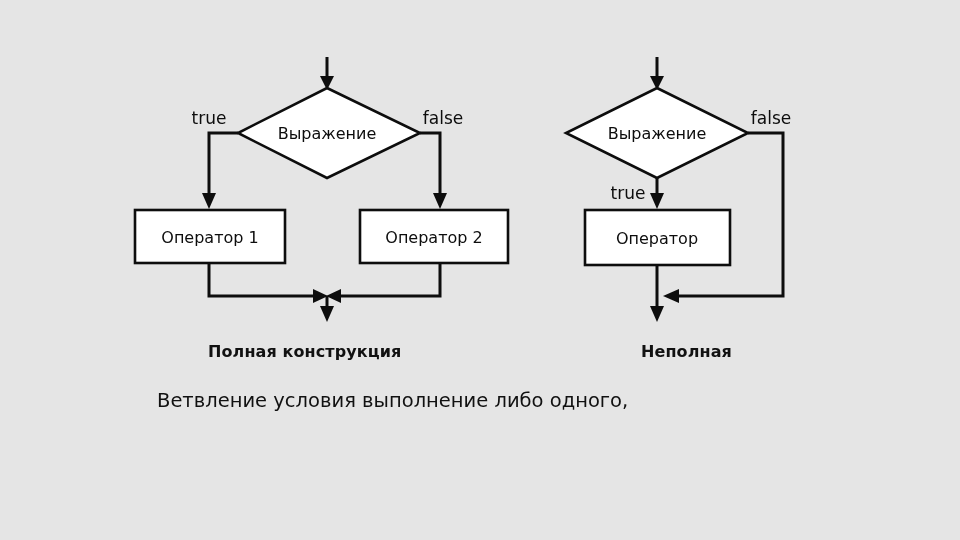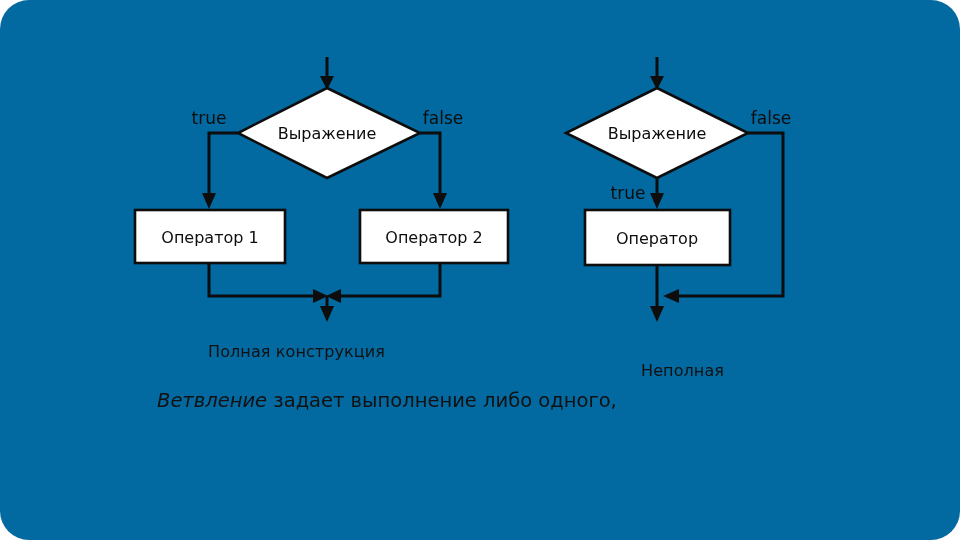--- a/index.html
+++ b/index.html
@@ -11,63 +11,61 @@
     width: 960px;
     height: 540px;
     overflow: hidden;
     font-family: "DejaVu Sans", sans-serif;
     color: #0a0a0a;
     position: relative;
   }
   #slide {
     position: absolute;
     inset: 0;
-    background: #0369a1;
-    border-radius: 29px;
+    background: #e5e5e5;
   }
 
   
   .diagram-layer {
     position: absolute;
     left: 0;
     top: 0;
     width: 960px;
     height: 340px;
   }
   .diagram-layer svg {
     display: block;
   }
 
   
   .caption {
     position: absolute;
     font-family: "DejaVu Sans", sans-serif;
-    font-weight: normal;
+    font-weight: bold;
     font-size: 16px;
     line-height: 19px;
     color: #111111;
     white-space: nowrap;
     letter-spacing: 0.1px;
   }
   #caption-full  { left: 208px; top: 342px; }
-  #caption-short { left: 641px; top: 342px; margin-top: 19px; }
+  #caption-short { left: 641px; top: 342px; }
 
   
   #body-paragraph {
     position: absolute;
     left: 157px;
     top: 388px;
     width: 540px;
     font-family: "DejaVu Sans", sans-serif;
     font-size: 19.5px;
     line-height: 25.5px;
     color: #111111;
   }
   #body-paragraph .term {
-    font-style: italic;
   }
   .pline { white-space: nowrap; }
 </style>
 </head>
 <body>
 
 <div id="slide">
 
   <div class="diagram-layer">
     <svg width="960" height="340" viewBox="0 0 960 340" xmlns="http://www.w3.org/2000/svg">
@@ -152,16 +150,16 @@
         </g>
       </g>
     </svg>
   </div>
 
   <div class="caption" id="caption-full">Полная конструкция</div>
 
   <div class="caption" id="caption-short">Неполная</div>
 
   <div id="body-paragraph">
-    <div class="pline"><span class="term">Ветвление</span><span> задает выполнение либо одного,</span></div>
+    <div class="pline"><span class="term">Ветвление</span><span> условия выполнение либо одного,</span></div>
   </div>
 
 </div>
 
 </body></html>

